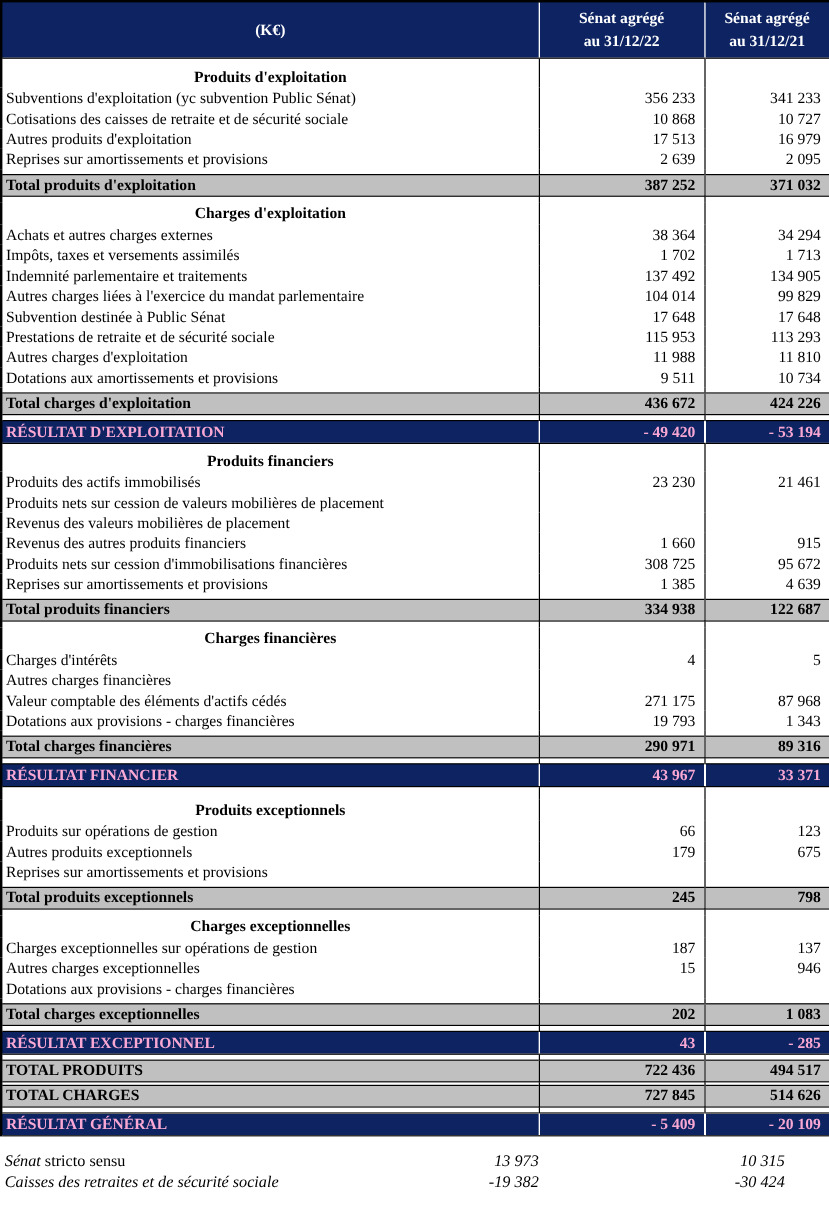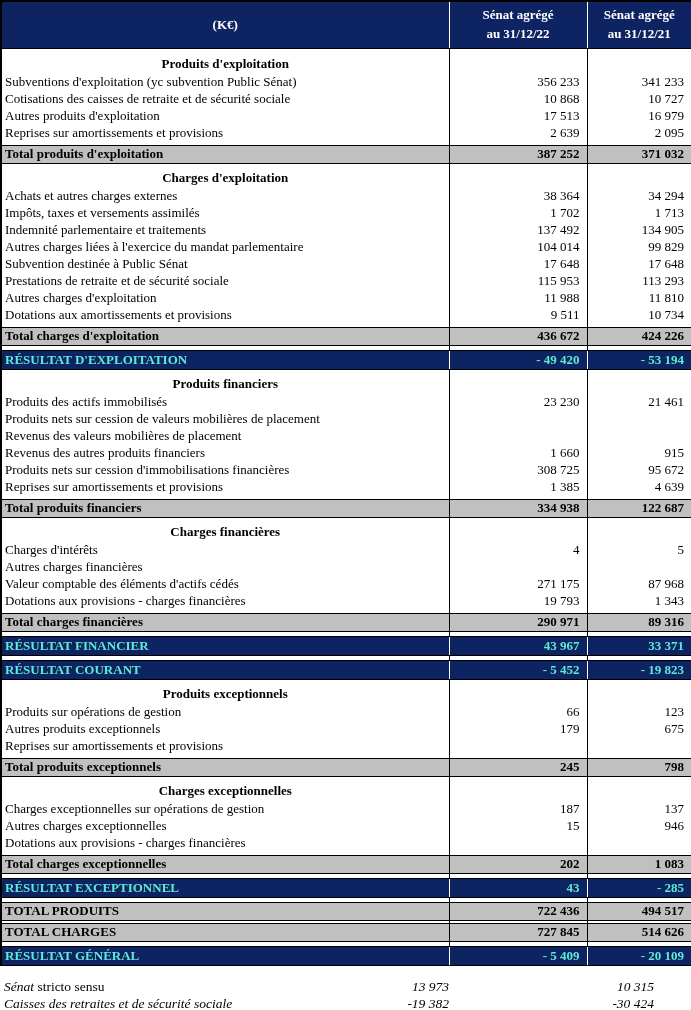--- a/index.html
+++ b/index.html
@@ -25,21 +25,21 @@
   tr.item td.label, tr.total td.label { text-align:left; padding-left:3px; }
   td.num { text-align:right; padding-right:7px; }
 
   tr.section { height:18px; }
   tr.section td.label { font-weight:bold; text-align:center; }
 
   tr.total { height:18px; }
   tr.total td { background:var(--gray); font-weight:bold; border-top:1px solid #000; border-bottom:1px solid #000; }
 
   tr.result { height:19px; }
-  tr.result td { background:var(--navy); color:#5eead4; font-weight:bold; border-top:1px solid #000; border-bottom:1px solid #000; }
+  tr.result td { background:var(--navy); color:#f9a8d4; font-weight:bold; border-top:1px solid #000; border-bottom:1px solid #000; }
   tr.result td:nth-child(1), tr.result td:nth-child(2) { border-right-color:#fff; }
   tr.result td.label { text-align:left; padding-left:3px; }
 
   tr.spacer td { padding:0; line-height:0; font-size:1px; }
 
   .footnotes { margin-top:13px; font-size:13.5px; font-style:italic; }
   .frow { display:flex; height:17px; align-items:center; }
   .fl { flex:0 0 326px; padding-left:4px; }
   .fl .rm { font-style:normal;margin-top:32px; }
   .fv1 { flex:0 0 119px; text-align:right; }
@@ -280,25 +280,20 @@
         <tr class="result">
           <td class="label">RÉSULTAT FINANCIER</td>
           <td class="num">43 967</td>
           <td class="num">33 371</td>
         </tr>
         <tr class="spacer" style="height: 5px;">
           <td></td>
           <td></td>
           <td></td>
         </tr>
-        <tr class="result">
-          <td class="label">RÉSULTAT COURANT</td>
-          <td class="num">- 5 452</td>
-          <td class="num">- 19 823</td>
-        </tr>
         <tr class="spacer" style="height: 6px;">
           <td></td>
           <td></td>
           <td></td>
         </tr>
         <tr class="section">
           <td class="label">Produits exceptionnels</td>
           <td class="num"></td>
           <td class="num"></td>
         </tr>

